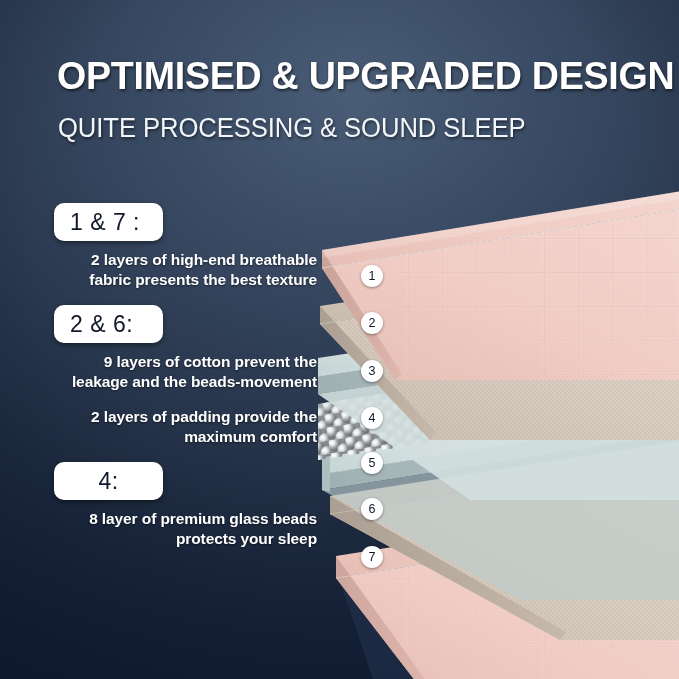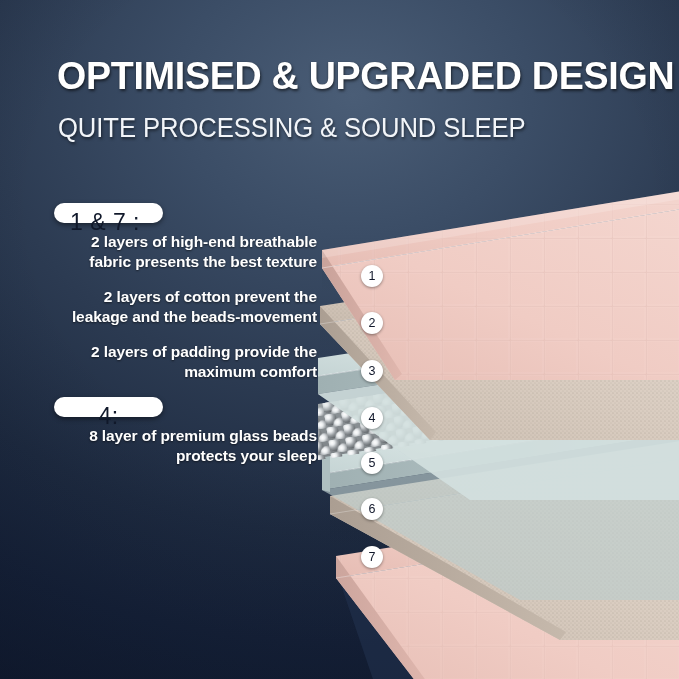--- a/index.html
+++ b/index.html
@@ -71,21 +71,21 @@
     width: 270px;
     z-index: 6;
   }
   .callout {
     margin-bottom: 16px;
   }
   .pill {
     display: block;
     box-sizing: border-box;
     width: 109px;
-    height: 20px;
+    height: 38px;
     background: #ffffff;
     border-radius: 10px;
     color: #10182a;
     font-size: 23px;
     line-height: 38px;
     font-weight: normal;
     letter-spacing: 0.5px;
     box-shadow: 0 2px 5px rgba(0,0,0,0.45);
   }
   .pill.left-pad { padding-left: 16px; text-align: left; }
@@ -290,21 +290,22 @@
   </div>
 
   <div class="callouts">
 
     <div class="callout">
       <span class="pill left-pad">1 &amp; 7 :</span>
       <p class="desc">2 layers of high-end breathable fabric presents the best texture</p>
     </div>
 
     <div class="callout">
-      <p class="desc">2 layers of cotton prevent the leakage and the beads-movement</p>
+      <span class="pill left-pad">2 &amp; 6:</span>
+      <p class="desc">9 layers of cotton prevent the leakage and the beads-movement</p>
     </div>
 
     <div class="callout">
       <p class="desc">2 layers of padding provide the maximum comfort</p>
     </div>
 
     <div class="callout">
       <span class="pill center">4:</span>
       <p class="desc">8 layer of premium glass beads protects your sleep</p>
     </div>

